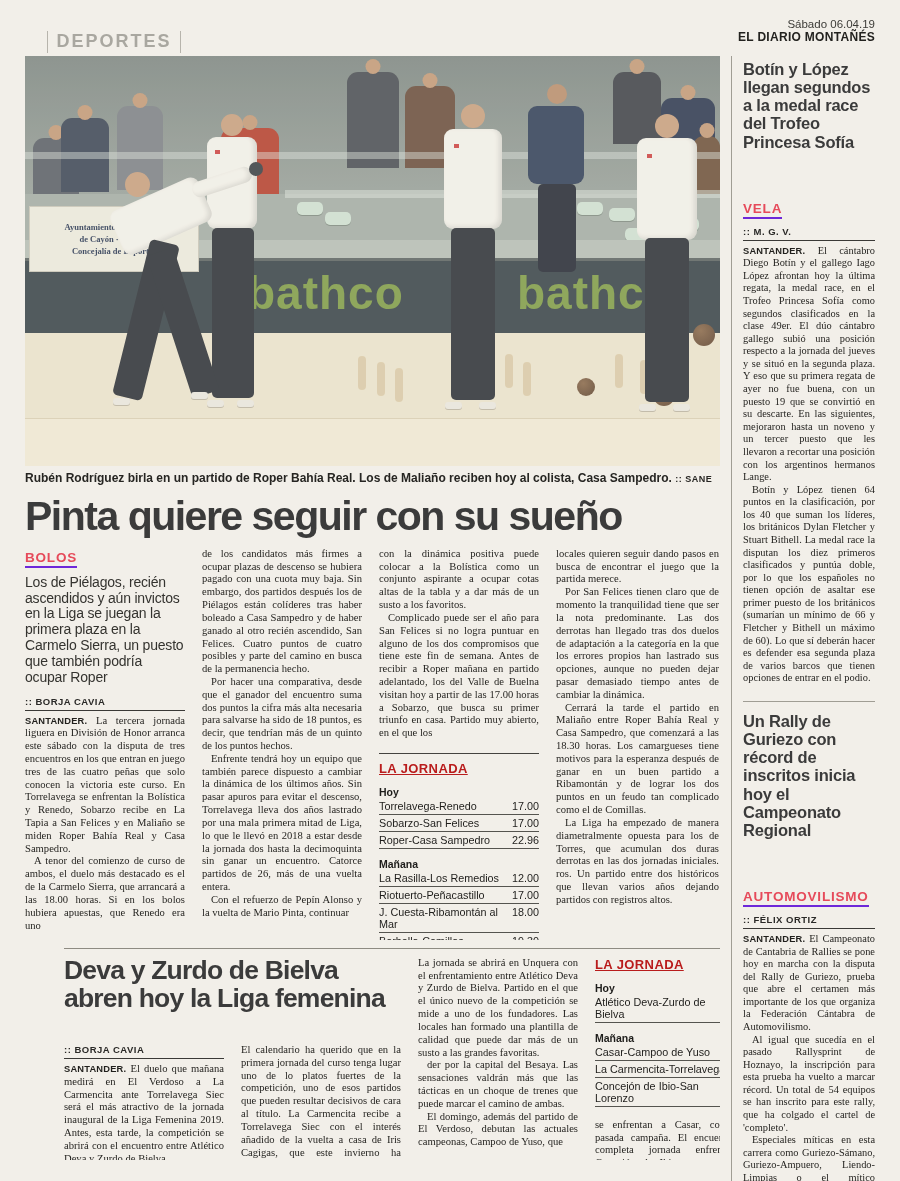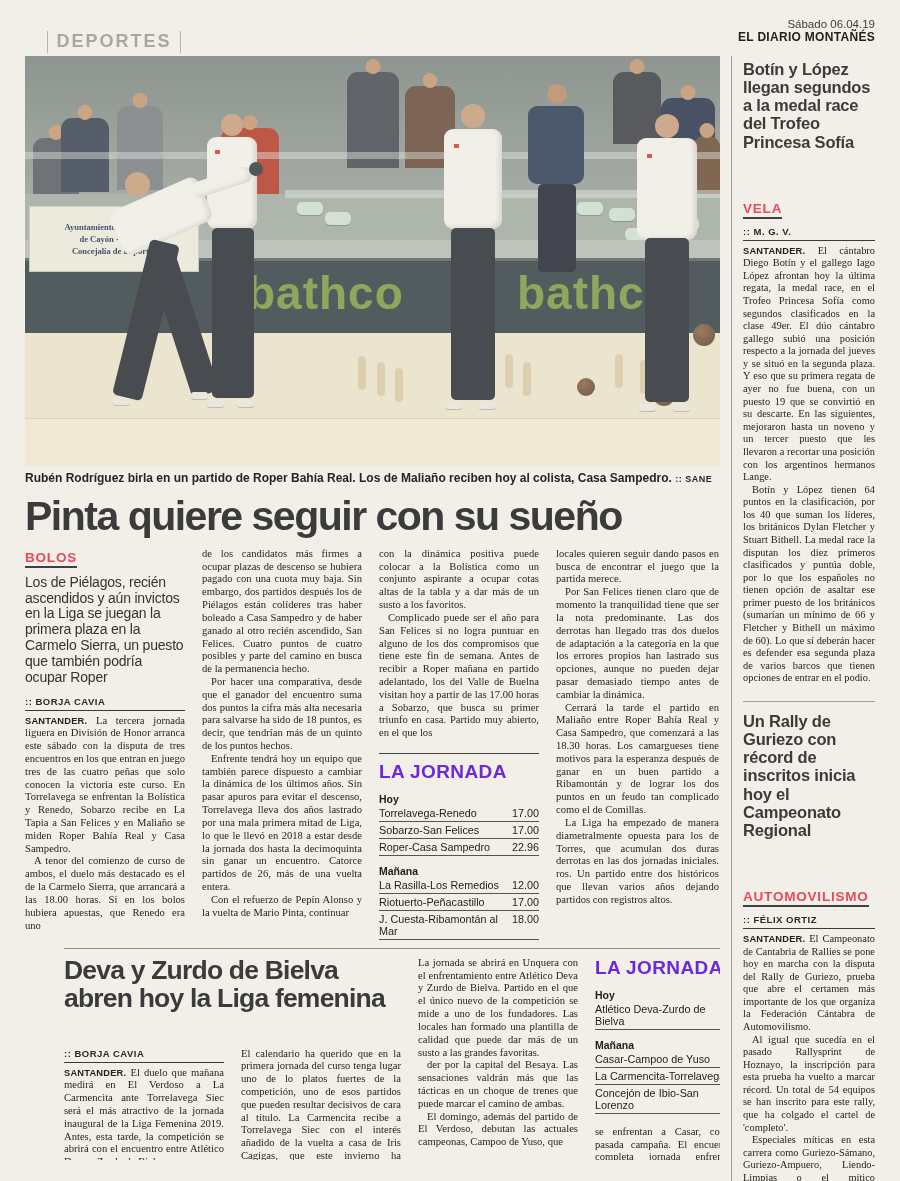--- a/index.html
+++ b/index.html
@@ -65,28 +65,28 @@
     color:#3b3b3b;font-weight:700;}
 
   
   .grid4{display:grid;grid-template-columns:160px 160px 160px 163px;column-gap:17px;}
   .main-grid{margin-top:10px;height:392px;overflow:hidden;}
   .body-txt{font-family:"Liberation Serif",serif;font-size:10.6px;line-height:1.21;text-align:justify;color:#201f1c;}
   .body-txt p{margin:0;}
   .body-txt p + p{text-indent:9px;}
   .dateline{font-family:"Liberation Sans",sans-serif;font-weight:700;font-size:9.3px;letter-spacing:.2px;}
   .kicker{display:inline-block;color:#e64a5a;font-weight:700;font-size:13.5px;letter-spacing:.8px;
-    border-bottom:2px solid #404040;padding-bottom:1px;margin-bottom:7px;}
+    border-bottom:2px solid #6d28d9;padding-bottom:1px;margin-bottom:7px;}
   .standfirst{font-size:14px;line-height:1.13;color:#34332f;font-weight:400;letter-spacing:-.2px;margin-bottom:10px;}
   .byline{font-size:9.5px;font-weight:700;letter-spacing:.5px;color:#2a2927;
     border-bottom:1px solid #3a3936;padding-bottom:3px;margin-bottom:4px;}
 
   
   .jornada{border-top:1px solid #44433f;margin-top:13px;padding-top:7px;font-family:"Liberation Sans",sans-serif;}
-  .j-title{color:#6d28d9;font-weight:700;font-size:19px;letter-spacing:.4px;margin-bottom:10px;}
+  .j-title{color:#b91c1c;font-weight:700;font-size:13px;letter-spacing:.4px;margin-bottom:10px;text-decoration:underline;}
   .j-label{font-weight:700;font-size:10.5px;margin-top:9px;}
   .j-row{display:flex;justify-content:space-between;font-size:10.8px;
     border-bottom:1px solid #55544f;padding:2px 0 2px 0;}
   .j-time{font-weight:400;}
 
   
   .bottom{border-top:1px solid #8e8b82;margin-top:8px;padding-top:8px;height:203px;overflow:hidden;margin-left:39px;}
   .bottom-grid{row-gap:6px;}
   h2.bottom-head{grid-column:1/3;grid-row:1;margin:0 0 2px 0;font-size:26.5px;line-height:1.05;
     letter-spacing:-.8px;color:#3b3b3b;font-weight:700;}

